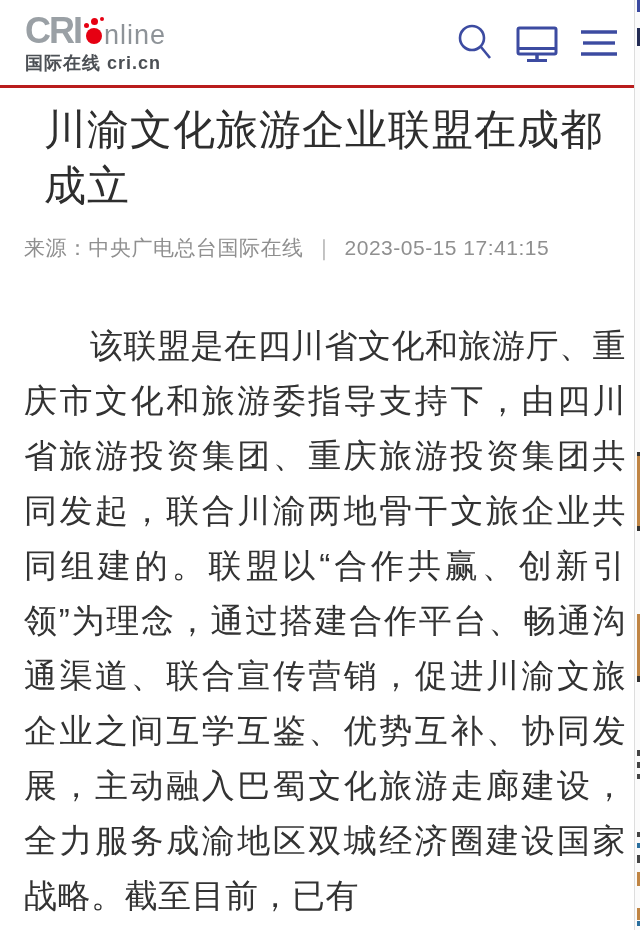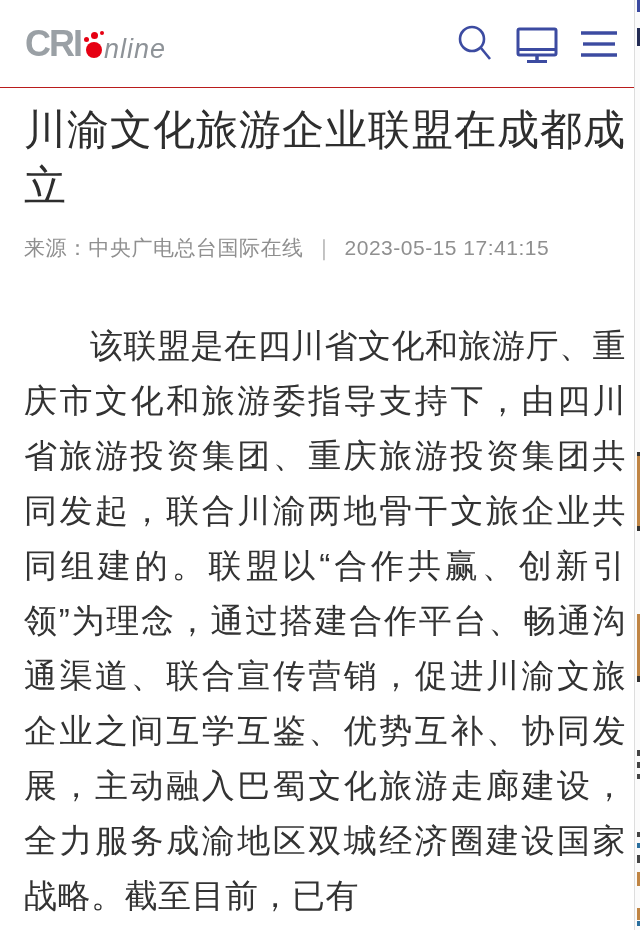--- a/index.html
+++ b/index.html
@@ -6,53 +6,54 @@
   html, body { width: 640px; height: 930px; overflow: hidden; background: #ffffff; }
   body { font-family: "Liberation Sans", "DejaVu Sans", sans-serif; position: relative; }
 
   
   .site-header {
     height: 88px;
     display: flex;
     justify-content: space-between;
     align-items: center;
     padding-left: 25px;
-    border-bottom: 1px solid #b91c1c;
+    border-bottom: 3px solid #b91c1c;
   }
   .logo { display: flex; flex-direction: column; line-height: 1; cursor: pointer; }
   .logo-line1 { display: flex; align-items: flex-end; height: 34px; }
   .logo-cri {
     font-size: 36px; font-weight: 700; color: #9aa0a5;
     letter-spacing: -2px; line-height: 0.9;
   }
   .o-wrap { position: relative; display: inline-block; width: 18px; height: 30px; margin: 0 1px 0 4px; }
   .o-wrap .o {
     position: absolute; left: 1px; bottom: 3px;
     width: 16px; height: 16px; border-radius: 50%; background: #e60012;
   }
   .o-wrap .d { position: absolute; border-radius: 50%; background: #e60012; }
   .o-wrap .d1 { width: 5px; height: 5px; left: -1px; top: 6px; }
   .o-wrap .d2 { width: 7px; height: 7px; left: 6px;  top: 1px; }
   .o-wrap .d3 { width: 4px; height: 4px; left: 15px; top: 0; }
-  .logo-online { font-size: 27px; color: #8e9398; letter-spacing: 1px; line-height: 0.85; font-style: italic; }
+  .logo-online { font-size: 27px; color: #8e9398; letter-spacing: 1px; line-height: 0.85; }
   .logo-line2 { font-size: 18px; font-weight: 700; color: #4c5055; margin-top: 7px; letter-spacing: 1px; }
 
   .header-icons { display: flex; align-items: center; gap: 21px; margin-right: 22px; }
   .icon-btn { display: flex; align-items: center; justify-content: center; cursor: pointer; background: none; border: none; padding: 0; }
   .icon-btn svg { display: block; }
 
   
   .article { padding: 0 14px 0 24px; }
   .article-title {
     margin-top: 14px;
     font-size: 42px;
     line-height: 56px;
     font-weight: 500;
     color: #2e2e2e;
     letter-spacing: 1px;
+    margin-left: 20px;
   }
   .article-meta {
     margin-top: 20px;
     font-size: 21px;
     color: #8f8f8f;
     letter-spacing: 0.5px;
     white-space: nowrap;
   }
   .article-meta .sep { margin: 0 10px; color: #a5a5a5; }
   .article-body { margin-top: 56px; }
@@ -99,20 +100,21 @@
     <div class="logo-line1">
       <span class="logo-cri">CRI</span>
         <span class="o-wrap">
           <span class="d d1"></span>
           <span class="d d2"></span>
           <span class="d d3"></span>
           <span class="o"></span>
         </span>
         <span class="logo-online">nline</span>
     </div>
+    <div class="logo-line2">国际在线 cri.cn</div>
   </div>
 
   <div class="header-icons">
     <button class="icon-btn" aria-label="search">
       <svg width="38" height="42" viewBox="0 0 38 42" fill="none" stroke="#3c4ba1" stroke-width="2.6">
         <circle cx="16" cy="16" r="12"></circle>
         <line x1="25" y1="25" x2="34" y2="36"></line>
       </svg>
     </button>
     <button class="icon-btn" aria-label="display">

